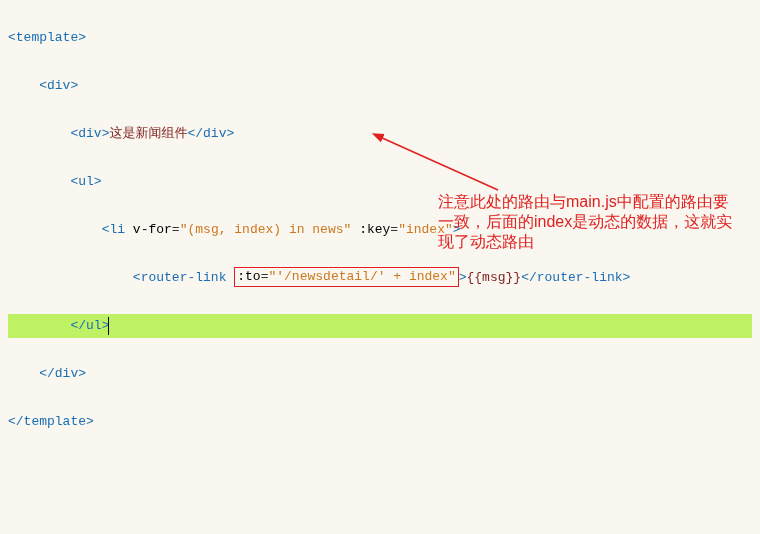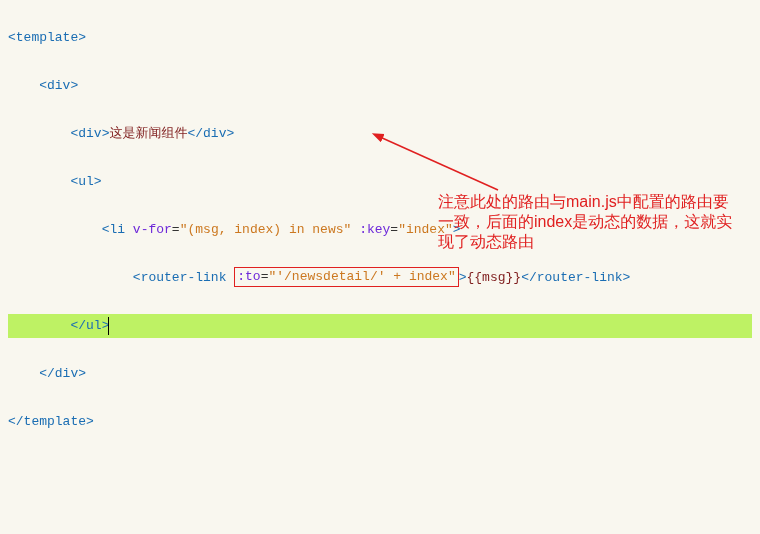--- a/index.html
+++ b/index.html
@@ -24,21 +24,21 @@
     height: 24px;
     font-family: Liberation Mono, monospace;
   }
   .highlight-line {
     background: #bef264;
     display: block;
     width: 100%;
     position: relative;
   }
   .tag { color: #1a6db3; }
-  .attr { color: #6d28d9; }
+  .attr { color: #000000; }
   .str { color: #cc7820; }
   .txt { color: #7f1d1d; }
   .redbox {
     border: 1.5px solid #e02020;
     padding: 0 2px;
     display: inline-block;
     line-height: 18px;
     height: 18px;
     position: relative;
     top: -1px;

